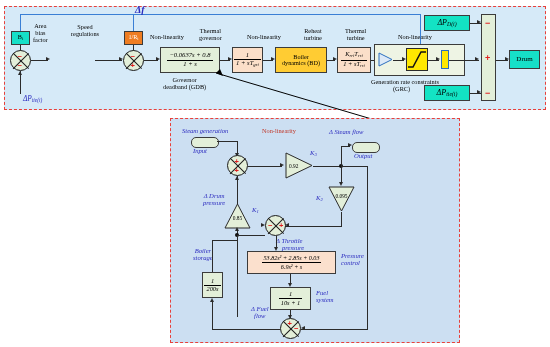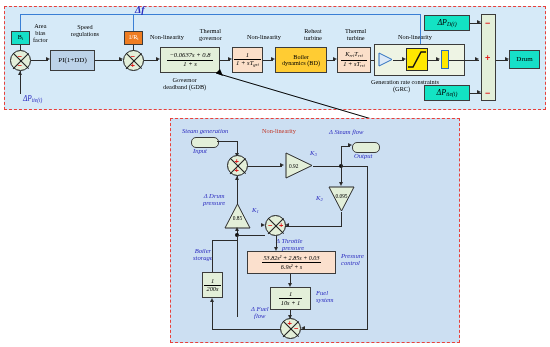--- a/index.html
+++ b/index.html
@@ -114,23 +114,20 @@
 
   <div class="wv w" style="left:20px;top:71px;height:23px;"></div>
   <div class="ah ah-u" style="left:18px;top:71px;"></div>
   <div class="lbl-i" style="left:23px;top:95px;font-size:7.4px;">
     <span>ΔP</span><sub>tie(i)</sub>
   </div>
 
   <div class="wh w" style="left:31px;top:60px;width:17px;"></div>
   <div class="ah ah-r" style="left:46px;top:57.4px;"></div>
 
-  <div class="blk blue" style="left:50px;top:50px;width:45px;height:21px;">
-    <span style="font-size:7px;">PI(1+DD)</span>
-  </div>
   <div class="wh w" style="left:95px;top:60px;width:27px;"></div>
   <div class="ah ah-r" style="left:119px;top:57.4px;"></div>
 
   <div class="blk orange" style="left:124px;top:31px;width:19px;height:14px;color:#fff;">
     <span><span>1/R</span><sub>i</sub></span>
   </div>
   <div class="lbl" style="left:71px;top:23px;">
     <span>Speed</span><br>
     <span>regulations</span>
   </div>

